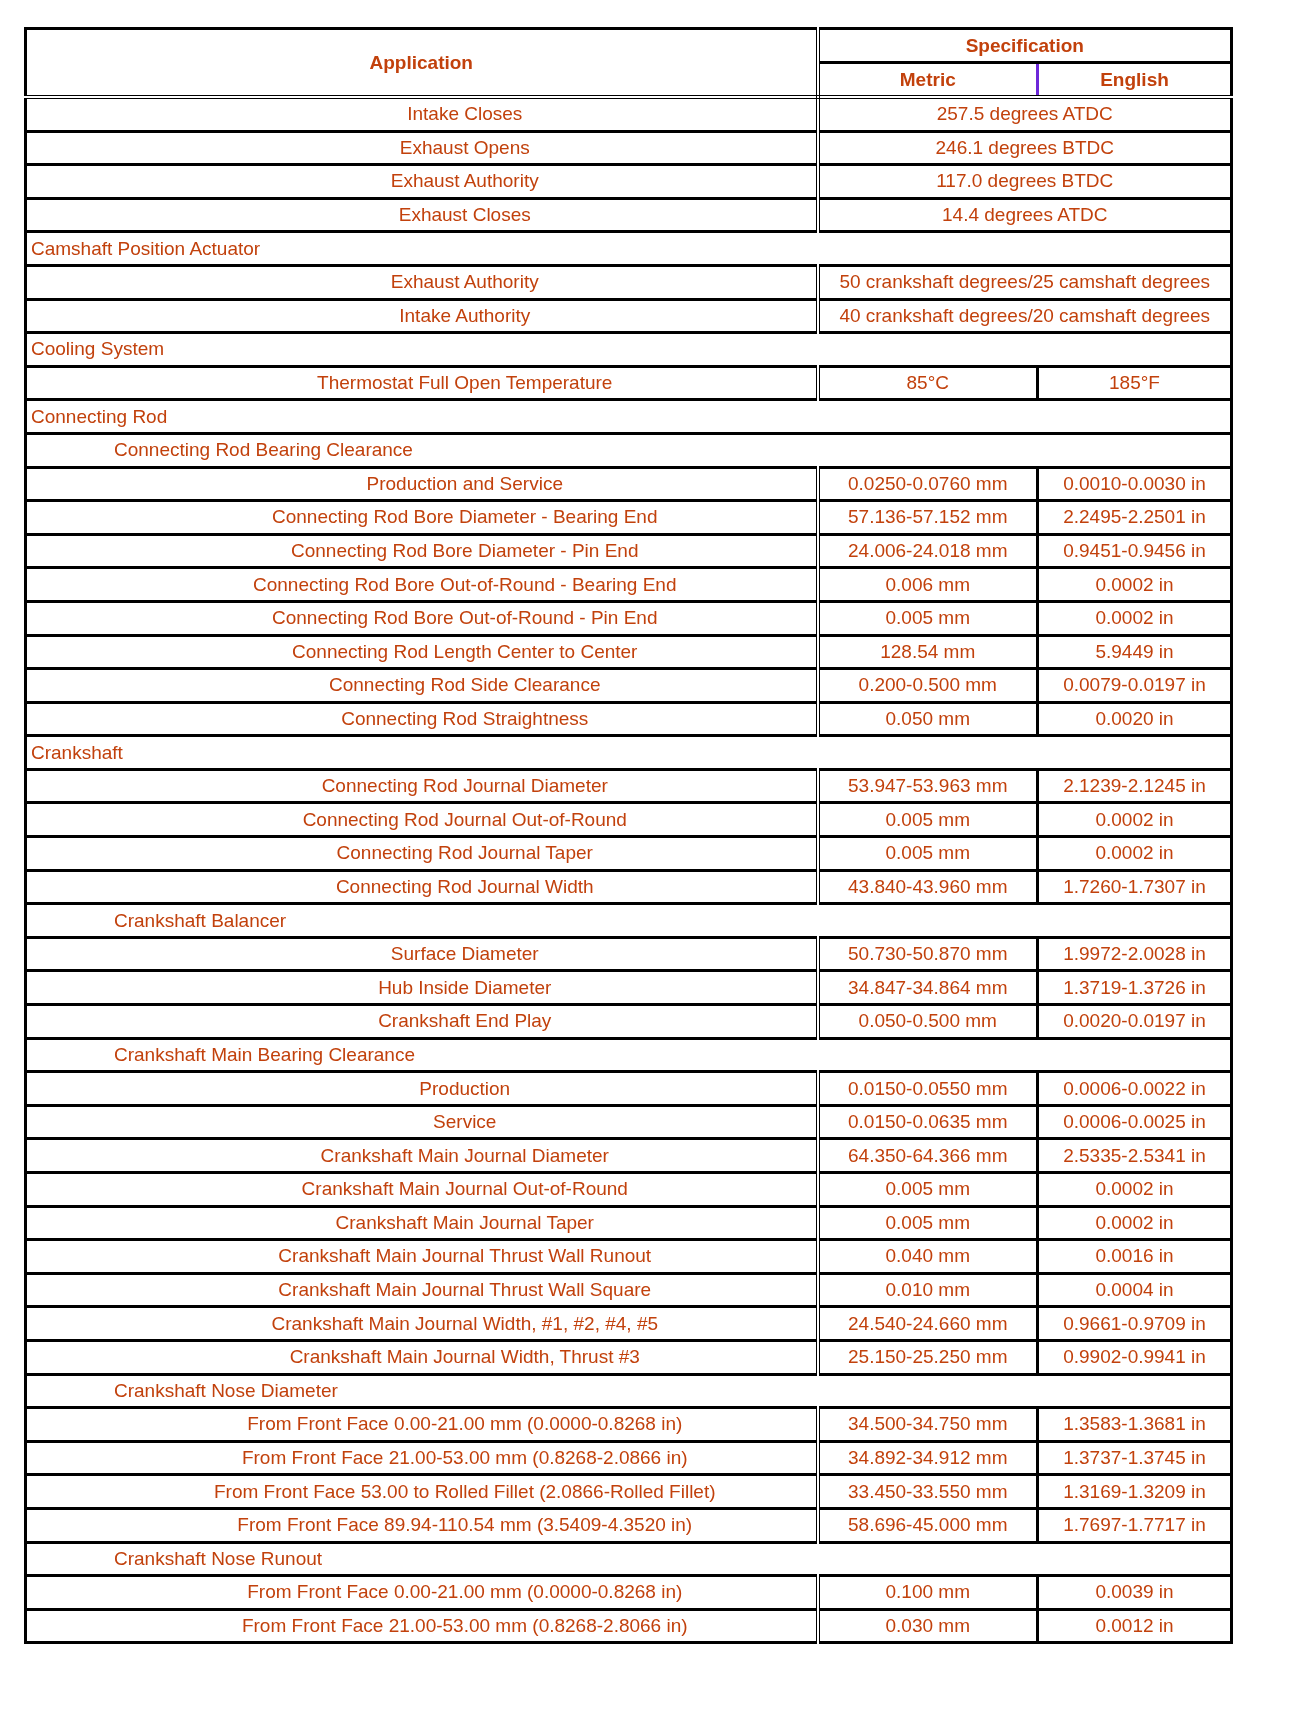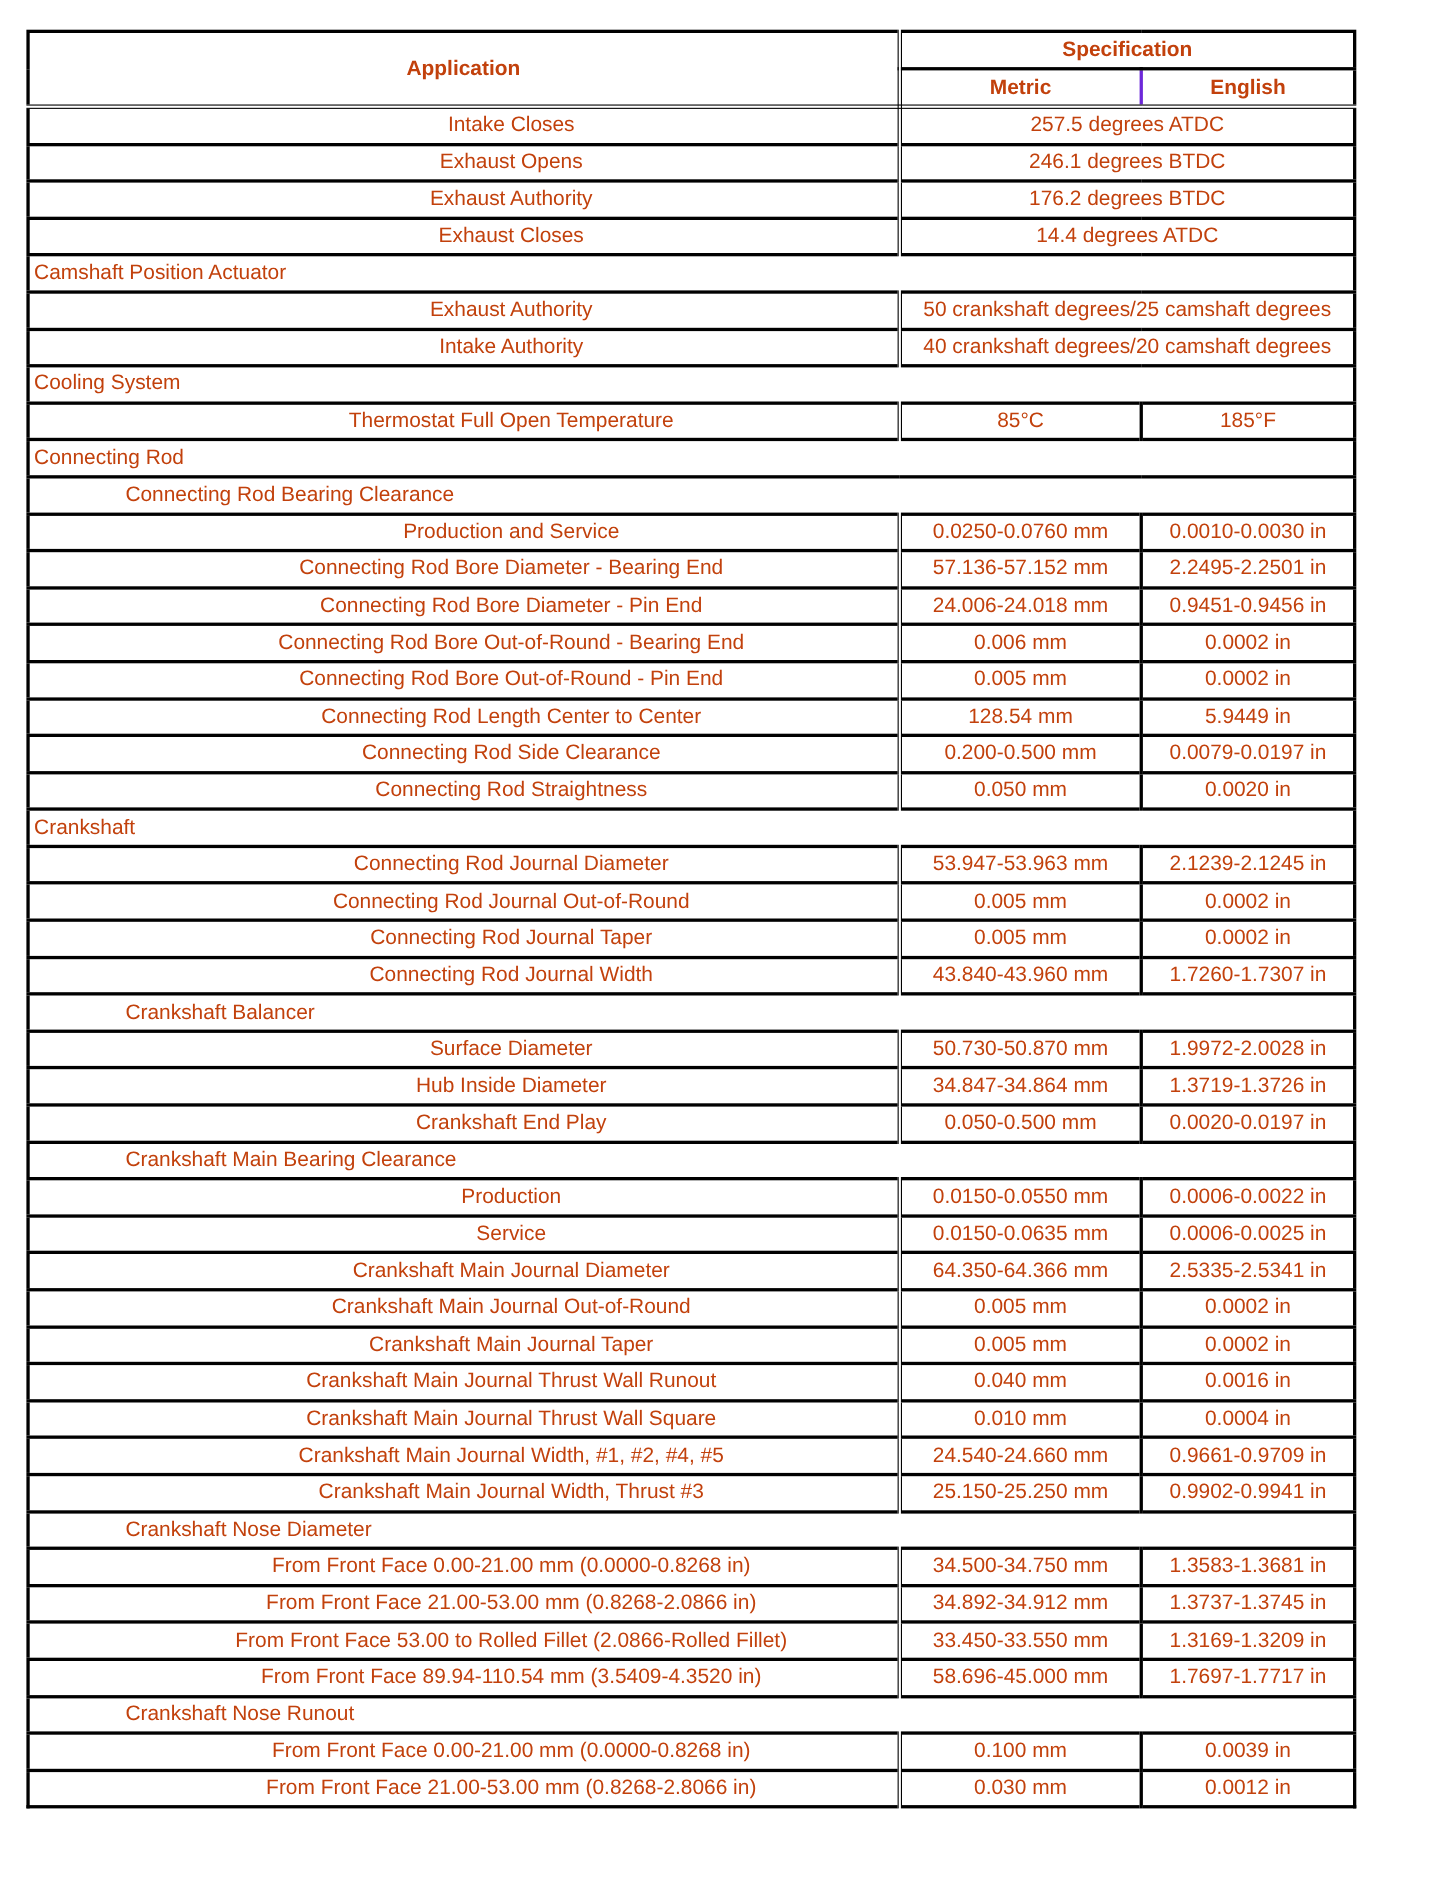--- a/index.html
+++ b/index.html
@@ -52,21 +52,21 @@
       <tr>
         <td class="app">Intake Closes</td>
         <td class="val" colspan="2">257.5 degrees ATDC</td>
       </tr>
       <tr>
         <td class="app">Exhaust Opens</td>
         <td class="val" colspan="2">246.1 degrees BTDC</td>
       </tr>
       <tr>
         <td class="app">Exhaust Authority</td>
-        <td class="val" colspan="2">176.2 degrees BTDC</td>
+        <td class="val" colspan="2">117.0 degrees BTDC</td>
       </tr>
       <tr>
         <td class="app">Exhaust Closes</td>
         <td class="val" colspan="2">14.4 degrees ATDC</td>
       </tr>
       <tr>
         <td class="section" colspan="3">Camshaft Position Actuator</td>
       </tr>
       <tr>
         <td class="app">Exhaust Authority</td>

